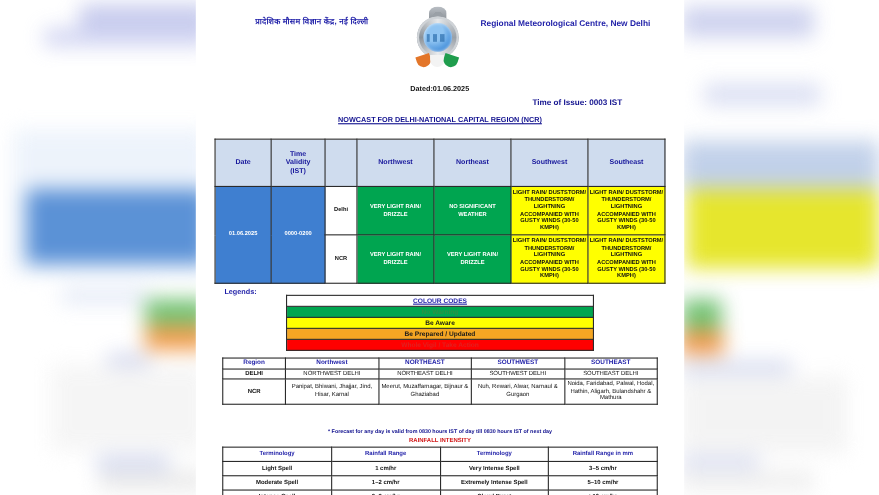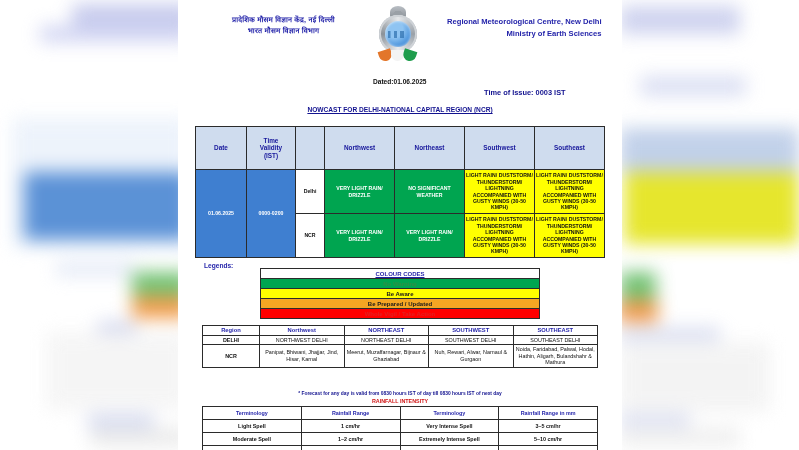--- a/index.html
+++ b/index.html
@@ -55,21 +55,21 @@
   .em-globe{position:absolute;left:10px;top:15px;width:26px;height:26px;border-radius:50%;
      background:radial-gradient(circle at 35% 30%,#8fc4f2 0 35%, #4d95dd 70%, #2f6fb5 100%);
      box-shadow:inset 0 0 3px rgba(255,255,255,.8);}
   .em-globe:after{content:"";position:absolute;left:3px;top:10px;width:20px;height:7px;
      background:linear-gradient(90deg,#2d6fae 0 12%,transparent 13% 28%,#2d6fae 29% 45%,transparent 46% 60%,#2d6fae 61% 80%,transparent 81%);opacity:.7;}
   .em-rib{position:absolute;left:4px;top:44px;width:38px;height:12px;}
   .em-rib i{position:absolute;top:0;width:13px;height:11px;display:block;border-radius:0 0 8px 8px;}
   .em-rib i:nth-child(1){left:0;background:#e3762a;transform:rotate(-18deg);}
   .em-rib i:nth-child(2){left:12px;background:#f3f3f3;}
   .em-rib i:nth-child(3){left:24px;background:#1f9d4d;transform:rotate(18deg);}
-  .eng{text-align:right;color:#1f1fa8;font-size:7.6px;line-height:12px;font-weight:bold;padding-top:10px;width:175px;}
+  .eng{text-align:center;color:#1f1fa8;font-size:7.6px;line-height:12px;font-weight:bold;padding-top:10px;width:175px;}
 
   .dated{position:absolute;left:183px;top:78px;font-size:6.6px;font-weight:bold;color:#121212;}
   .toi{position:absolute;left:294px;top:88px;font-size:7.4px;font-weight:bold;color:#12128f;}
   .nowcast{position:absolute;left:0;top:106px;width:420px;text-align:center;font-size:6.6px;font-weight:bold;color:#12128f;text-decoration:underline;}
 
   
   table{border-collapse:collapse;}
   .main-tbl{position:absolute;left:5px;top:126px;width:410px;table-layout:fixed;}
   .main-tbl td,.main-tbl th{border:1px solid #2b2b2b;font-size:5.2px;line-height:6.4px;text-align:center;vertical-align:middle;padding:1px;}
   .main-tbl thead th{background:#cfdcee;color:#16169b;font-weight:bold;font-size:6.4px;line-height:7.6px;height:40px;}
@@ -132,35 +132,33 @@
     <div class="bgbox bg-r10"></div>
   </div>
   <div class="side-mask-l"></div>
   <div class="side-mask-r"></div>
 
   <div class="sheet">
 
     <div class="header">
       <div class="hindi">
         <div>प्रादेशिक मौसम विज्ञान केंद्र, नई दिल्ली</div>
-        <div>भारत मौसम विज्ञान विभाग</div>
       </div>
       <div class="emblem">
         <div class="em-crest"></div>
         <div class="em-ring"></div>
         <div class="em-globe"></div>
         <div class="em-rib">
             <i></i>
             <i></i>
             <i></i>
           </div>
       </div>
       <div class="eng">
         <div>Regional Meteorological Centre, New Delhi</div>
-        <div>Ministry of Earth Sciences</div>
       </div>
     </div>
 
     <div class="dated">Dated:01.06.2025</div>
     <div class="toi">Time of Issue: 0003 IST</div>
     <div class="nowcast">NOWCAST FOR DELHI-NATIONAL CAPITAL REGION (NCR)</div>
 
     <table class="main-tbl">
       <thead>
         <tr>

